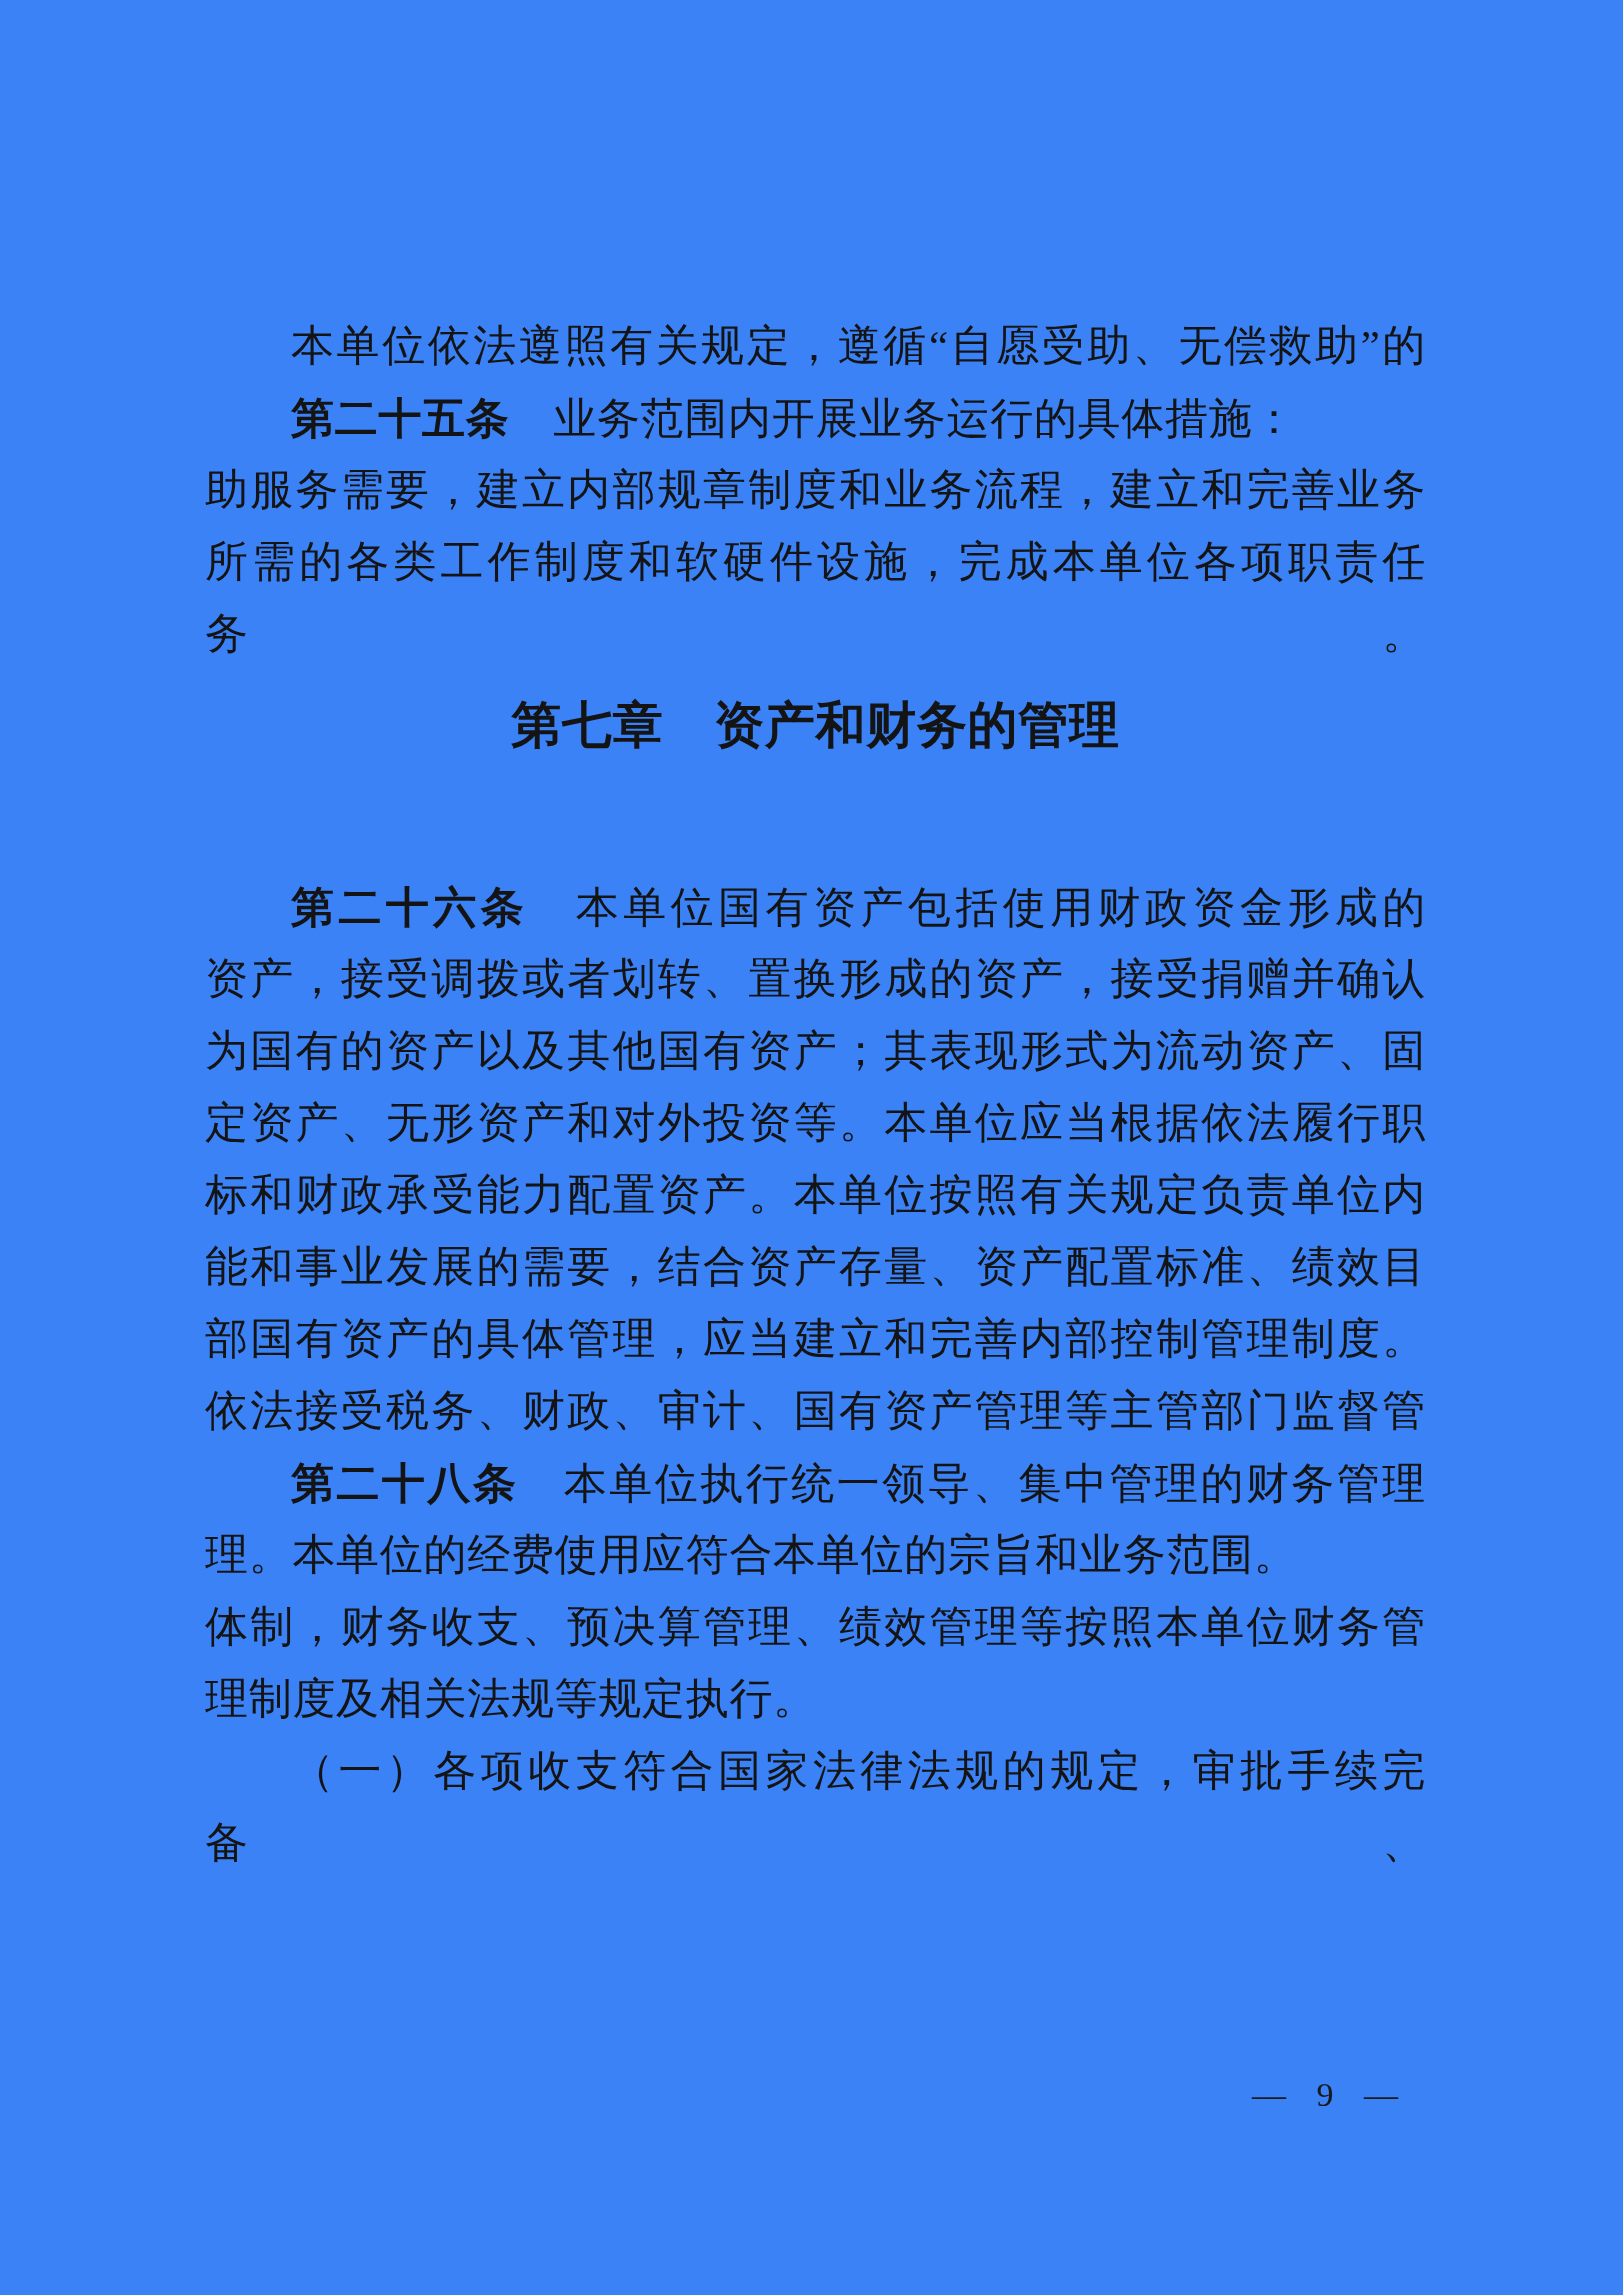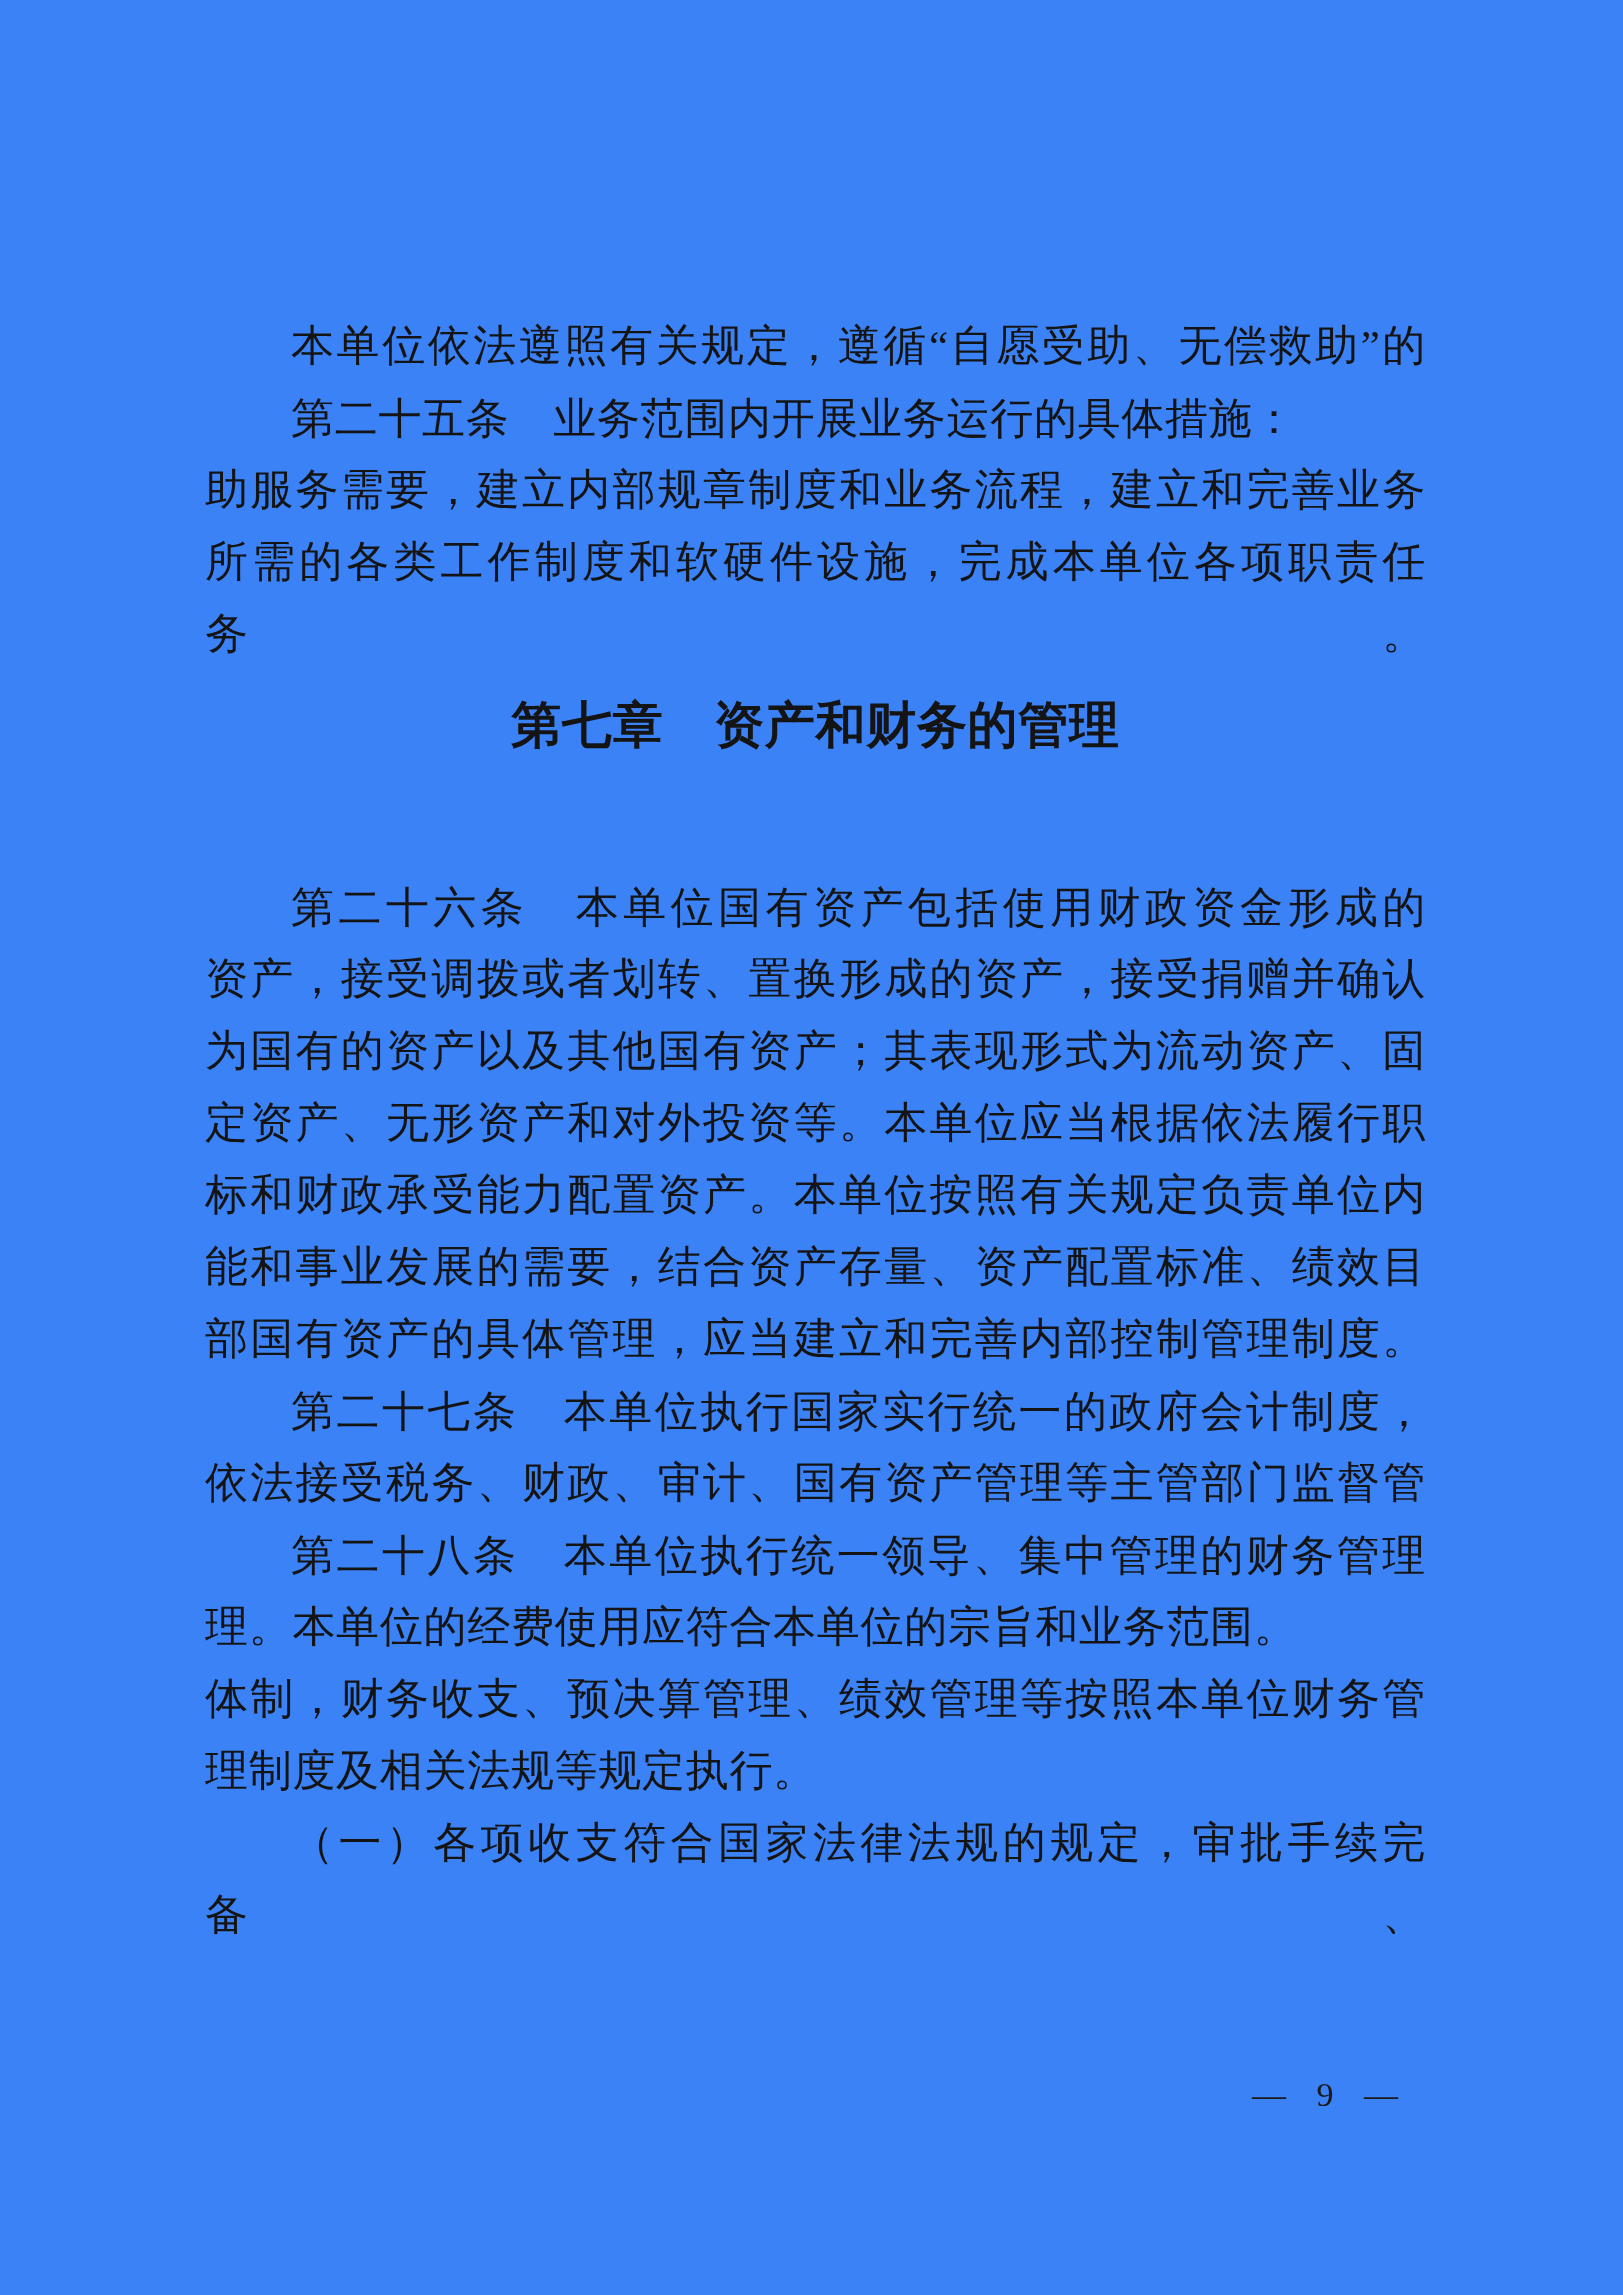--- a/index.html
+++ b/index.html
@@ -28,21 +28,21 @@
     height: 72px;
     text-align: left;
     letter-spacing: 0.7px;
   }
   .line.fill {
     text-align: justify;
     text-align-last: justify;
   }
   .line .lead {
     font-family: "Liberation Sans", "DejaVu Sans", sans-serif;
-    font-weight: 400;
+    font-weight: 700;
     margin-top: 32px;
   }
   .line.heading {
     font-family: "Liberation Sans", "DejaVu Sans", sans-serif;
     font-weight: 700;
     font-size: 50px;
     text-align: center;
     text-align-last: center;
   }
   .footer {
@@ -66,21 +66,20 @@
       <div class="line body fill"><span>助服务需要，建立内部规章制度和业务流程，建立和完善业务</span></div>
       <div class="line body fill"><span>所需的各类工作制度和软硬件设施，完成本单位各项职责任务。</span></div>
       <div class="line heading" style="margin-top: 91px;"><span>第七章　资产和财务的管理</span></div>
       <div class="line body fill" style="text-indent: 2em; margin-top: 110px;"><span class="lead">第二十六条</span><span>　本单位国有资产包括使用财政资金形成的</span></div>
       <div class="line body fill"><span>资产，接受调拨或者划转、置换形成的资产，接受捐赠并确认</span></div>
       <div class="line body fill"><span>为国有的资产以及其他国有资产；其表现形式为流动资产、固</span></div>
       <div class="line body fill"><span>定资产、无形资产和对外投资等。本单位应当根据依法履行职</span></div>
       <div class="line body fill"><span>标和财政承受能力配置资产。本单位按照有关规定负责单位内</span></div>
       <div class="line body fill"><span>能和事业发展的需要，结合资产存量、资产配置标准、绩效目</span></div>
       <div class="line body fill"><span>部国有资产的具体管理，应当建立和完善内部控制管理制度。</span></div>
-      <div class="line body fill" style="text-indent: 2em;"><span class="lead">第二十七条</span><span>　本单位执行国家实行统一的政府会计制度，</span></div>
       <div class="line body fill"><span>依法接受税务、财政、审计、国有资产管理等主管部门监督管</span></div>
       <div class="line body fill" style="text-indent: 2em;"><span class="lead">第二十八条</span><span>　本单位执行统一领导、集中管理的财务管理</span></div>
       <div class="line body"><span>理。本单位的经费使用应符合本单位的宗旨和业务范围。</span></div>
       <div class="line body fill"><span>体制，财务收支、预决算管理、绩效管理等按照本单位财务管</span></div>
       <div class="line body"><span>理制度及相关法规等规定执行。</span></div>
       <div class="line body fill" style="text-indent: 2em;"><span>（一）各项收支符合国家法律法规的规定，审批手续完备、</span></div>
     </div>
   <div class="footer">
     <span>— 9 —</span>
   </div>

